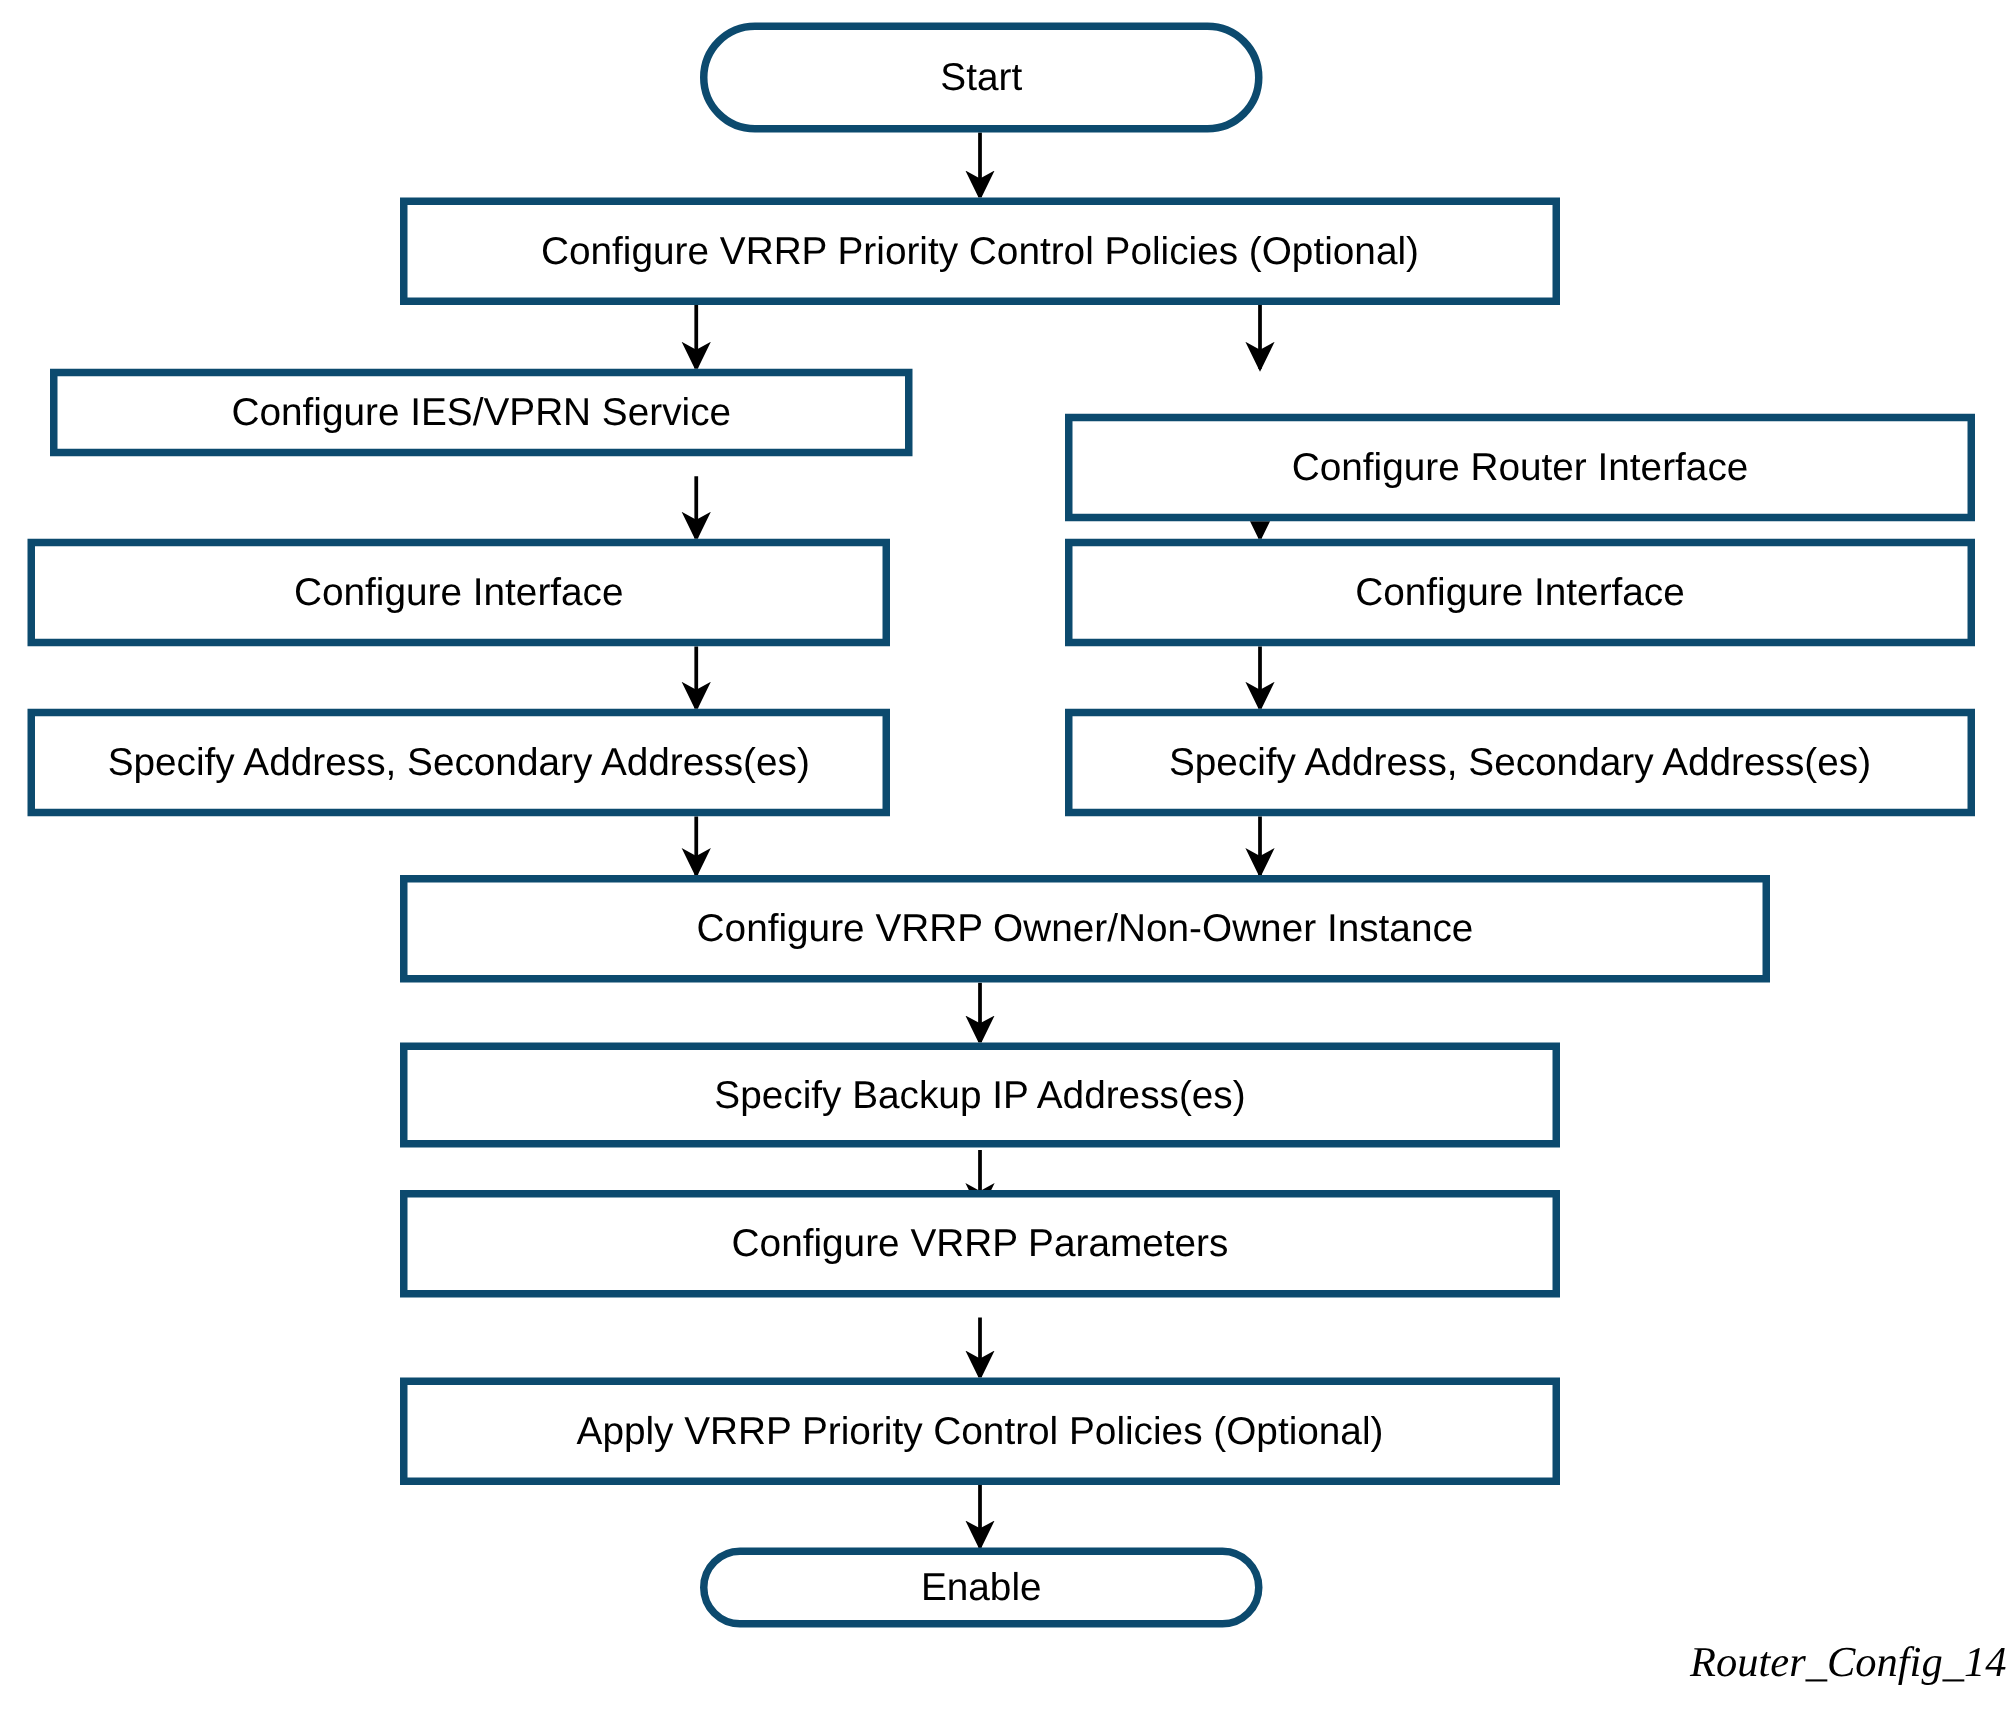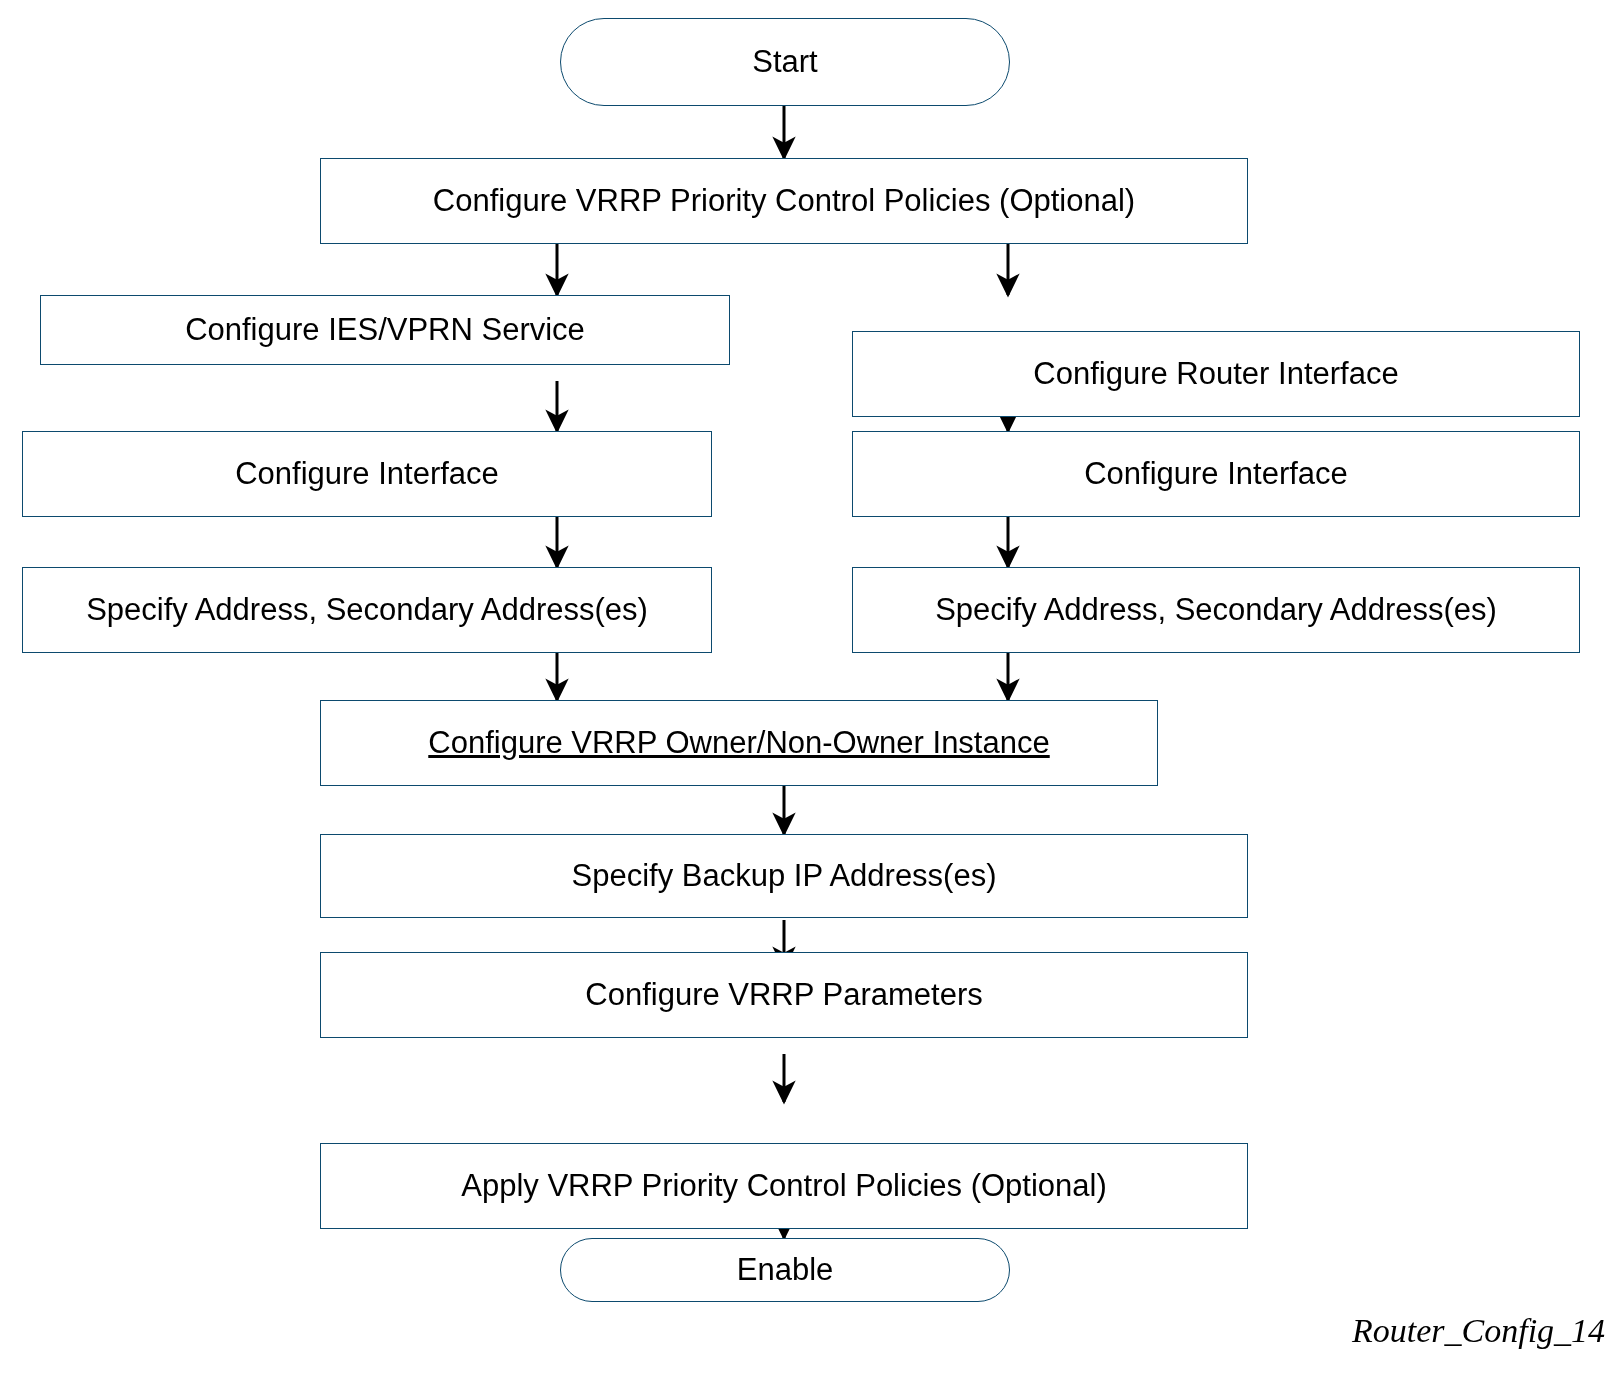--- a/index.html
+++ b/index.html
@@ -12,21 +12,21 @@
     width: 1605px;
     height: 1378px;
     background: #ffffff;
     overflow: hidden;
     font-family: "Liberation Sans", sans-serif;
   }
   .node {
     position: absolute;
     box-sizing: border-box;
     background: #ffffff;
-    border: 1px solid #0c4a6e;
+    border: 6px solid #0c4a6e;
     display: flex;
     align-items: center;
     justify-content: center;
     text-align: center;
     color: #000000;
     font-size: 31px;
     line-height: 1.1;
     letter-spacing: 0px;
     white-space: nowrap;
   }
@@ -98,30 +98,30 @@
       </div>
       <div class="node process" style="left: 852px; top: 431px; width: 728px; height: 86px;">
         <span>Configure Interface</span>
       </div>
       <div class="node process" style="left: 22px; top: 567px; width: 690px; height: 86px;">
         <span>Specify Address, Secondary Address(es)</span>
       </div>
       <div class="node process" style="left: 852px; top: 567px; width: 728px; height: 86px;">
         <span>Specify Address, Secondary Address(es)</span>
       </div>
-      <div class="node process" style="left: 320px; top: 700px; width: 838px; height: 86px; text-decoration: underline;">
+      <div class="node process" style="left: 320px; top: 700px; width: 1096px; height: 86px;">
         <span>Configure VRRP Owner/Non-Owner Instance</span>
       </div>
       <div class="node process" style="left: 320px; top: 834px; width: 928px; height: 84px;">
         <span>Specify Backup IP Address(es)</span>
       </div>
       <div class="node process" style="left: 320px; top: 952px; width: 928px; height: 86px;">
         <span>Configure VRRP Parameters</span>
       </div>
-      <div class="node process" style="left: 320px; top: 1102px; width: 928px; height: 86px; margin-top: 41px;">
+      <div class="node process" style="left: 320px; top: 1102px; width: 928px; height: 86px;">
         <span>Apply VRRP Priority Control Policies (Optional)</span>
       </div>
       <div class="node terminal" style="left: 560px; top: 1238px; width: 450px; height: 64px;">
         <span>Enable</span>
       </div>
     </div>
   <div class="caption" style="left: 1352px; top: 1312px;">Router_Config_14</div>
 </div>
 
 </body></html>

